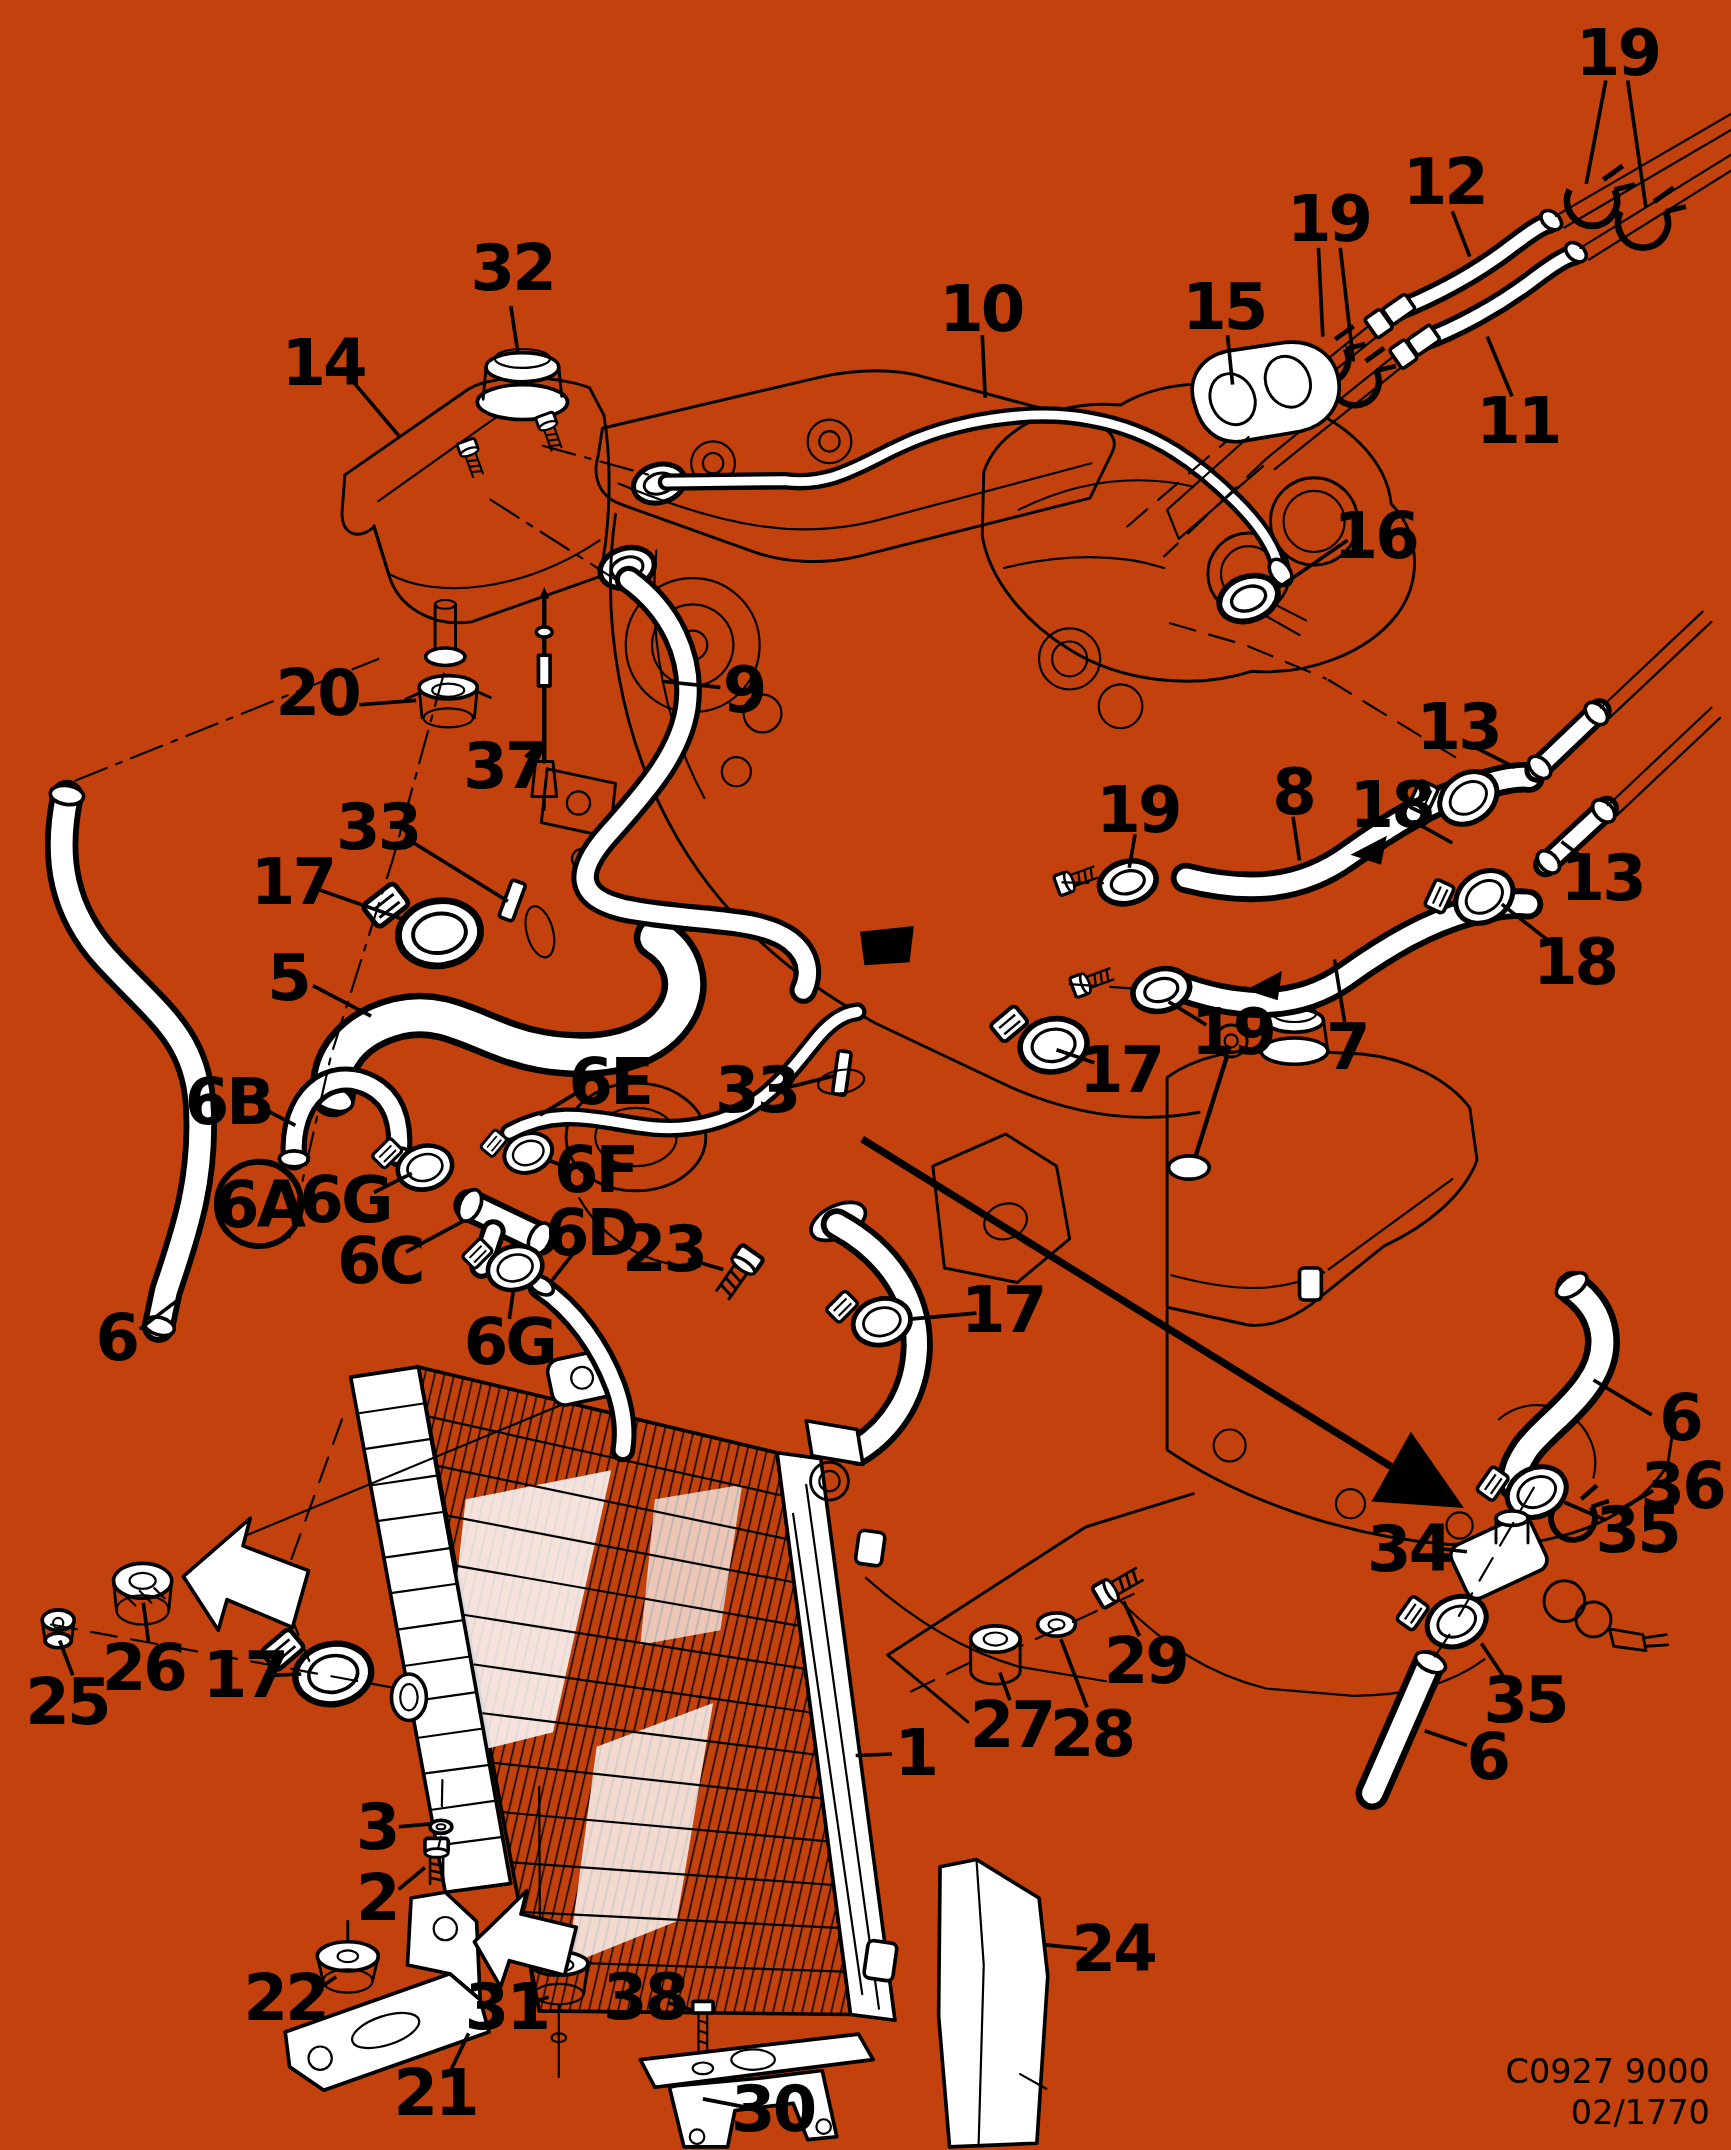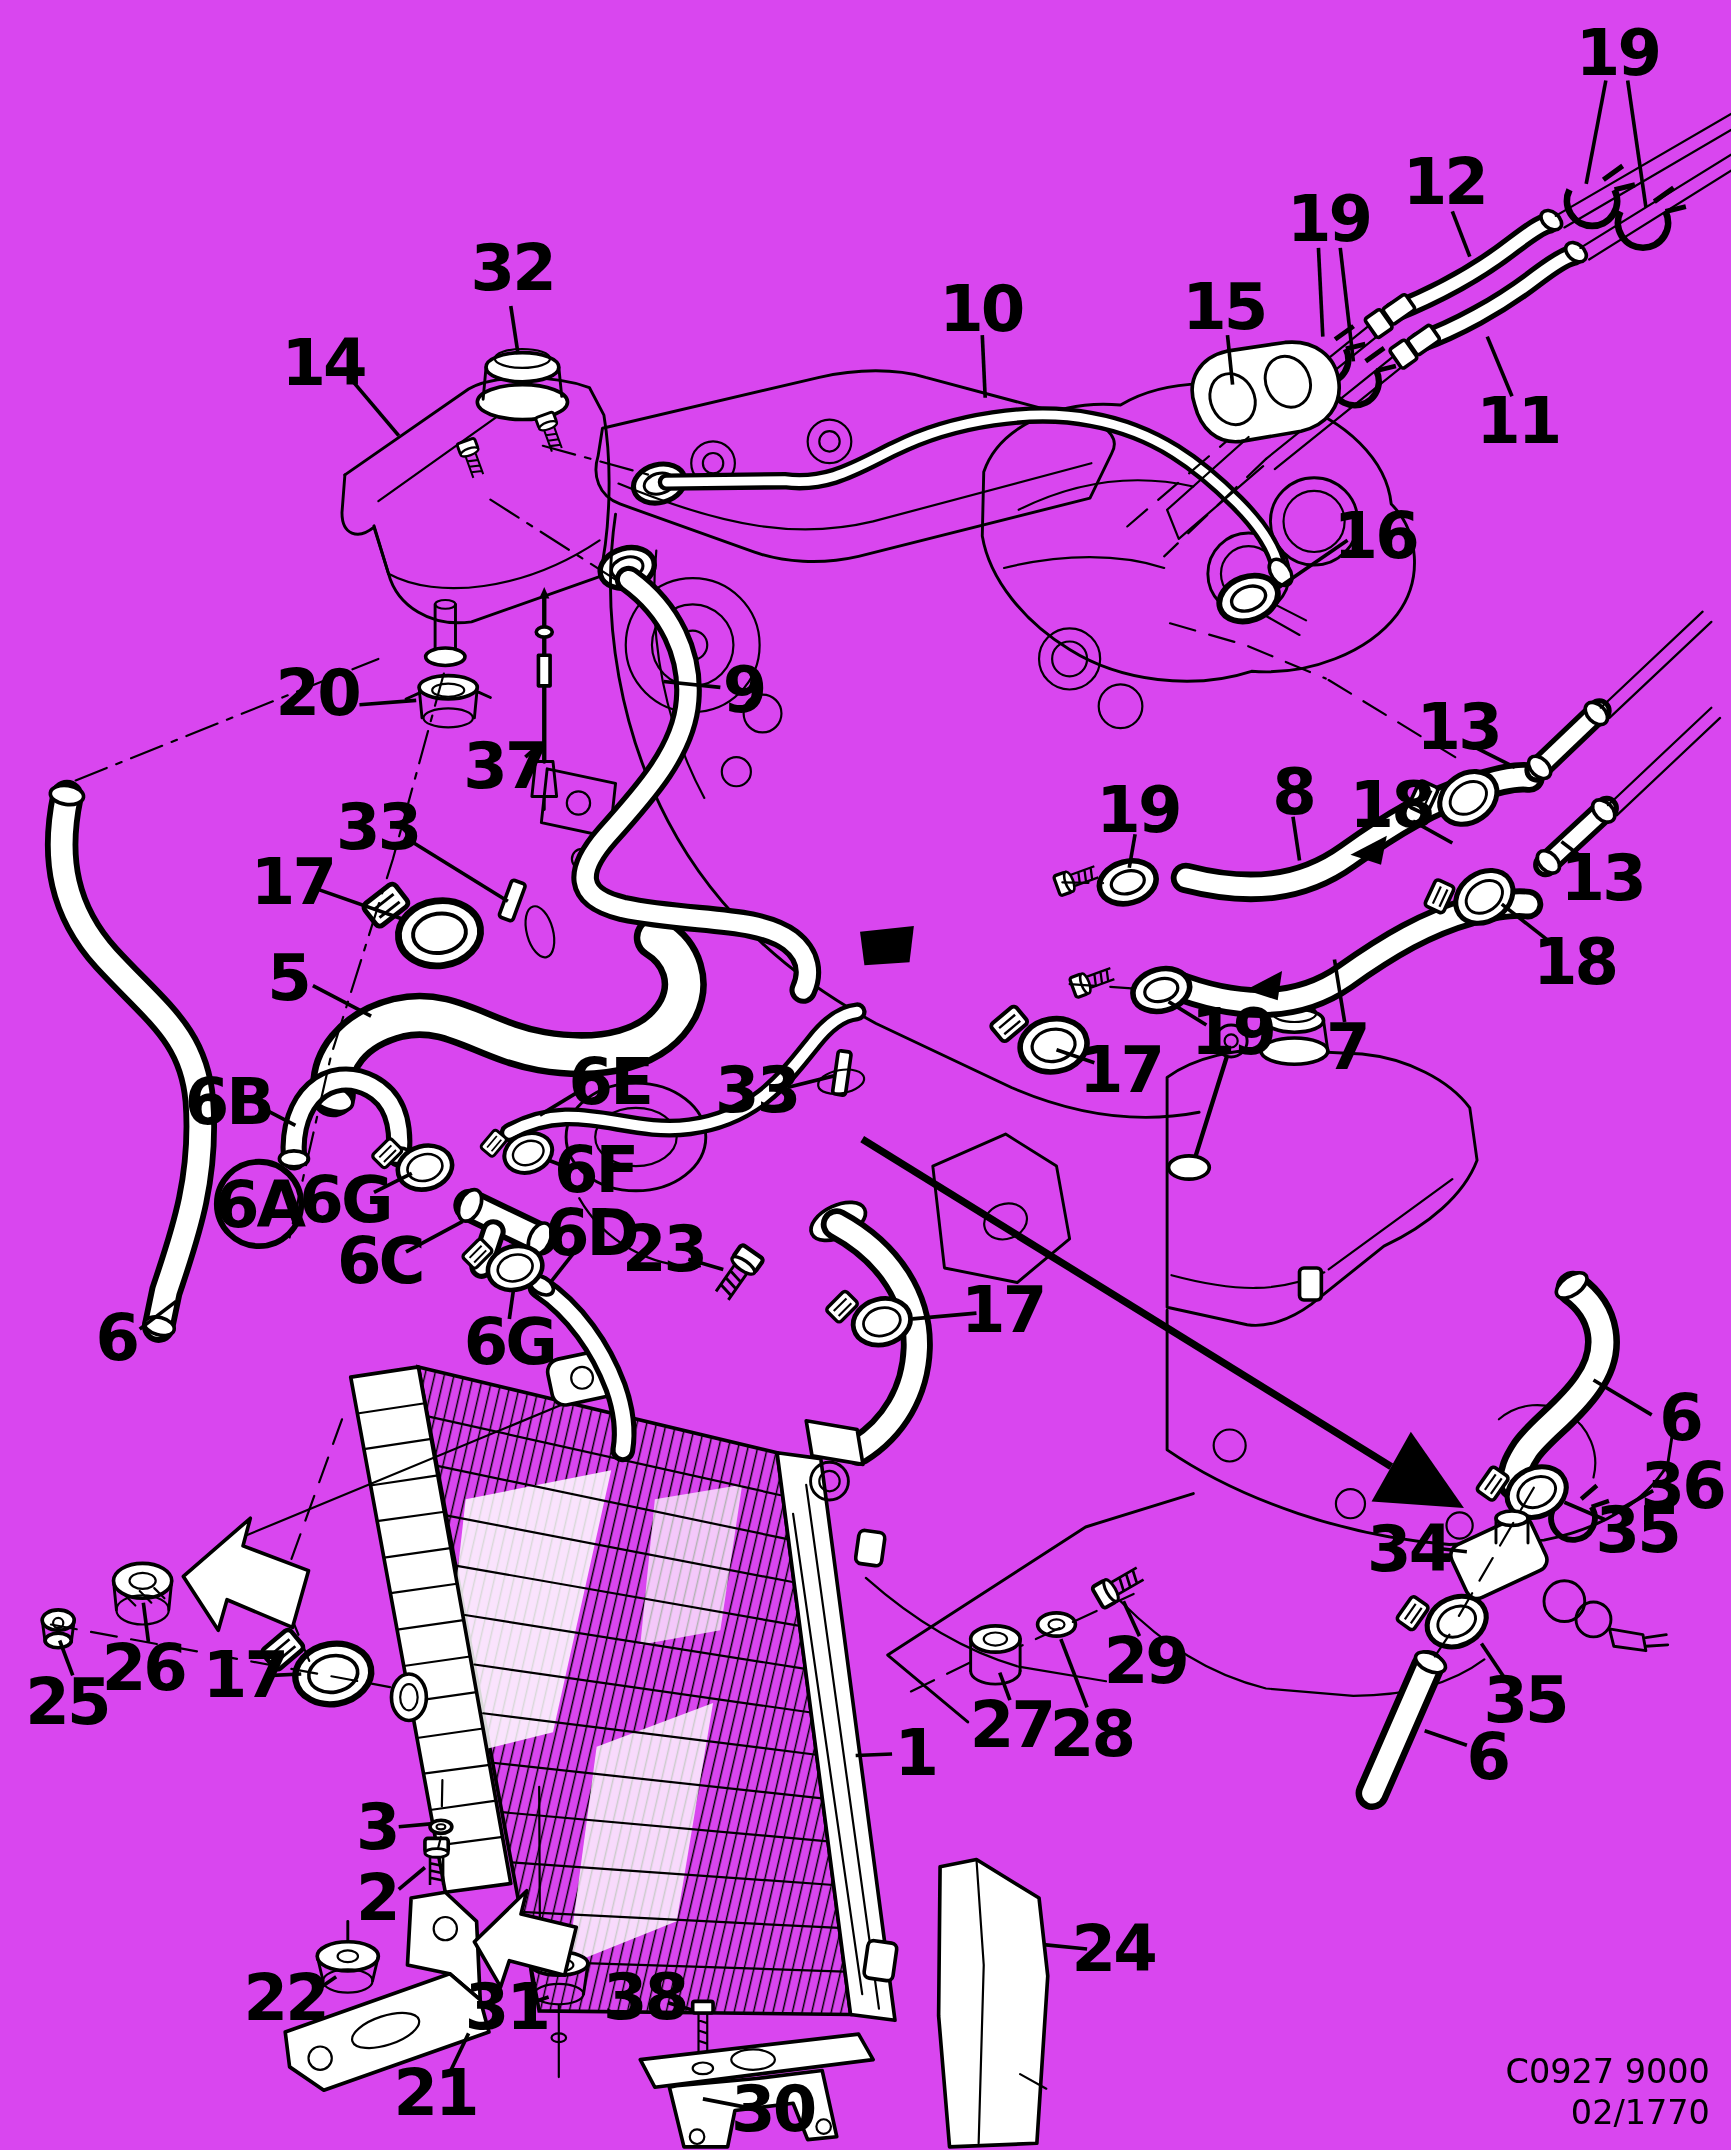--- a/index.html
+++ b/index.html
@@ -1,16 +1,16 @@
 <!DOCTYPE html>
 <html style="font-size:11.6px"><head>
 <meta charset="utf-8">
 <style>
   html,body{margin:0;padding:0;background:#fff}
-  #page{position:relative;width:1731px;height:2151px;background:#d946ef;overflow:hidden}
+  #page{position:relative;width:1731px;height:2151px;background:#c2410c;overflow:hidden}
   svg{display:block}
   text{fill:#000}
   .callout{font:700 88px "DejaVu Sans","Liberation Sans",sans-serif;letter-spacing:-4px}
   .code{font:400 46px "DejaVu Sans","Liberation Sans",sans-serif}
   .leader{stroke:#000;stroke-width:5;fill:none}
   .ln{fill:none;stroke:#000;stroke-width:4;stroke-linecap:round;stroke-linejoin:round}
   .ln2{fill:none;stroke:#000;stroke-width:3;stroke-linecap:round;stroke-linejoin:round}
   .lnT{fill:none;stroke:#000;stroke-width:6;stroke-linecap:round;stroke-linejoin:round}
   .lnF{fill:#fff;stroke:#000;stroke-width:5;stroke-linejoin:round}
   .hO{fill:none;stroke:#000;stroke-linecap:round}

